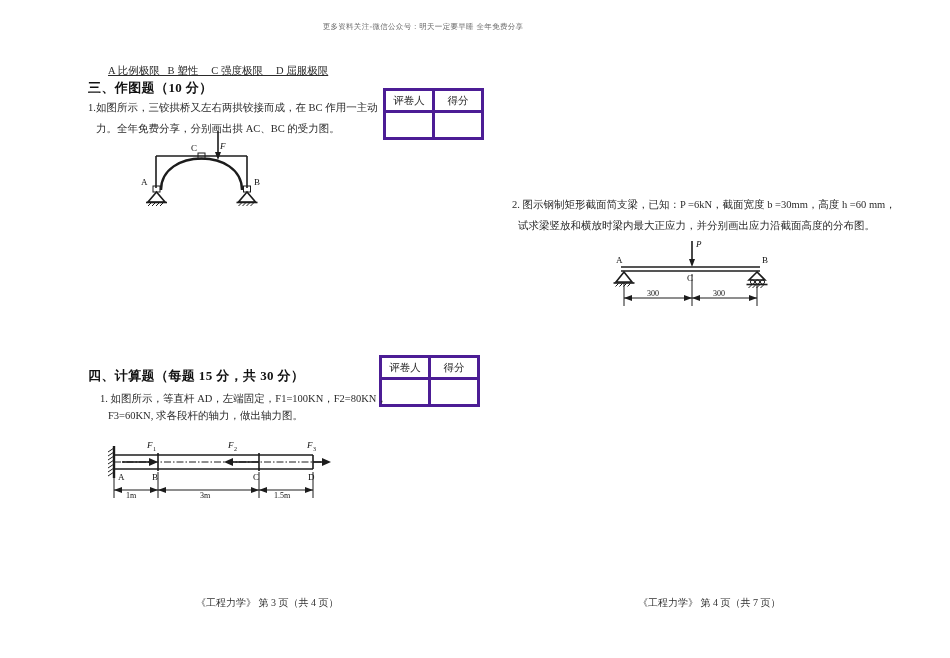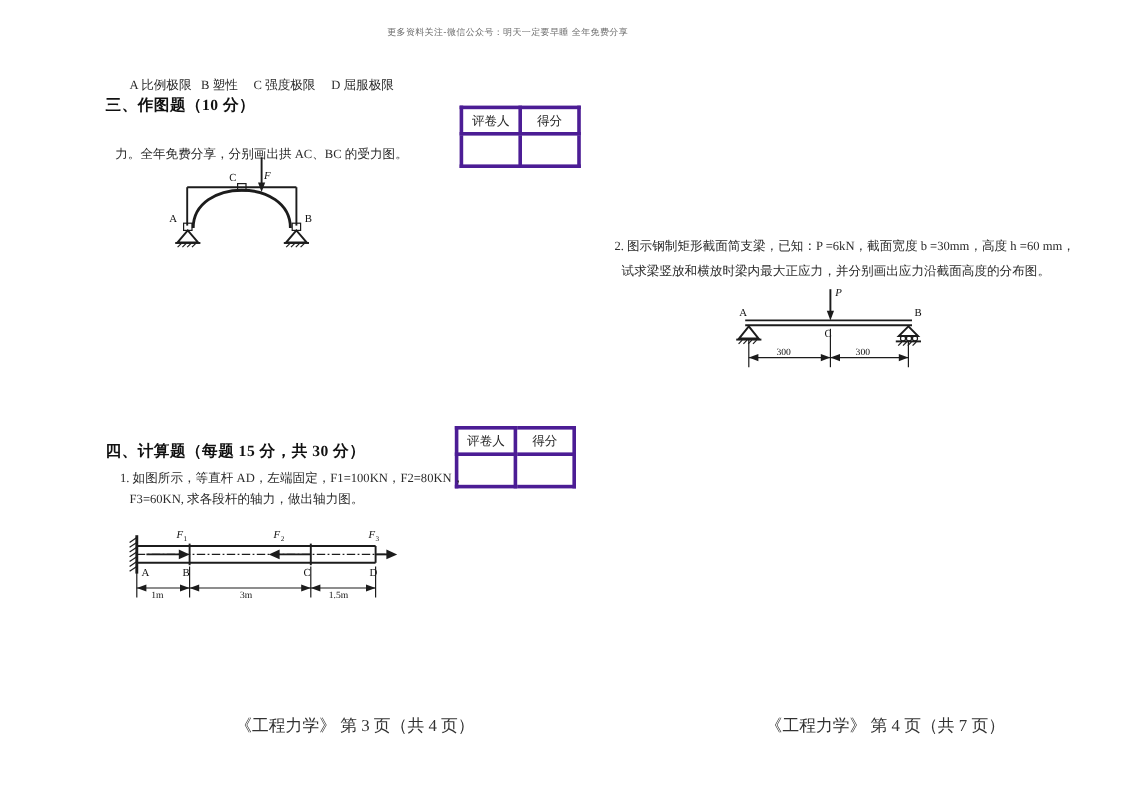--- a/index.html
+++ b/index.html
@@ -34,24 +34,25 @@
     font-size: 13px;
     font-weight: bold;
     color: #111;
     white-space: nowrap;
     letter-spacing: 0.4px;
   }
   .opts {
     font-size: 10.5px;
     color: #2a2a2a;
     white-space: pre;
+    text-decoration: underline;
   }
   .qline { font-size: 10.5px; color: #2a2a2a; white-space: nowrap; }
   .footer {
-    font-size: 14px;
+    font-size: 10px;
     color: #333;
     white-space: nowrap;
   }
 
   
   .grade-table {
     border-collapse: collapse;
     font-size: 10.5px;
   }
   .grade-table td {
@@ -110,20 +111,21 @@
         <td class="hd">得分</td>
       </tr>
       <tr>
         <td class="bd"></td>
         <td class="bd"></td>
       </tr>
     </tbody>
       </table>
   </div>
 
+  <div class="abs qline" style="left:88px; top:101px;">1.如图所示，三铰拱桥又左右两拱铰接而成，在 BC 作用一主动</div>
   <div class="abs qline" style="left:96px; top:122px;">力。全年免费分享，分别画出拱 AC、BC 的受力图。</div>
 
   <div class="abs" style="left:130px; top:140px;">
     <svg width="160" height="80" viewBox="0 0 160 80">
 
       <line class="lnM" x1="26" y1="16" x2="117" y2="16"></line>
 
       <line class="lnM" x1="26" y1="16" x2="26" y2="48"></line>
 
       <line class="lnM" x1="117" y1="16" x2="117" y2="48"></line>

